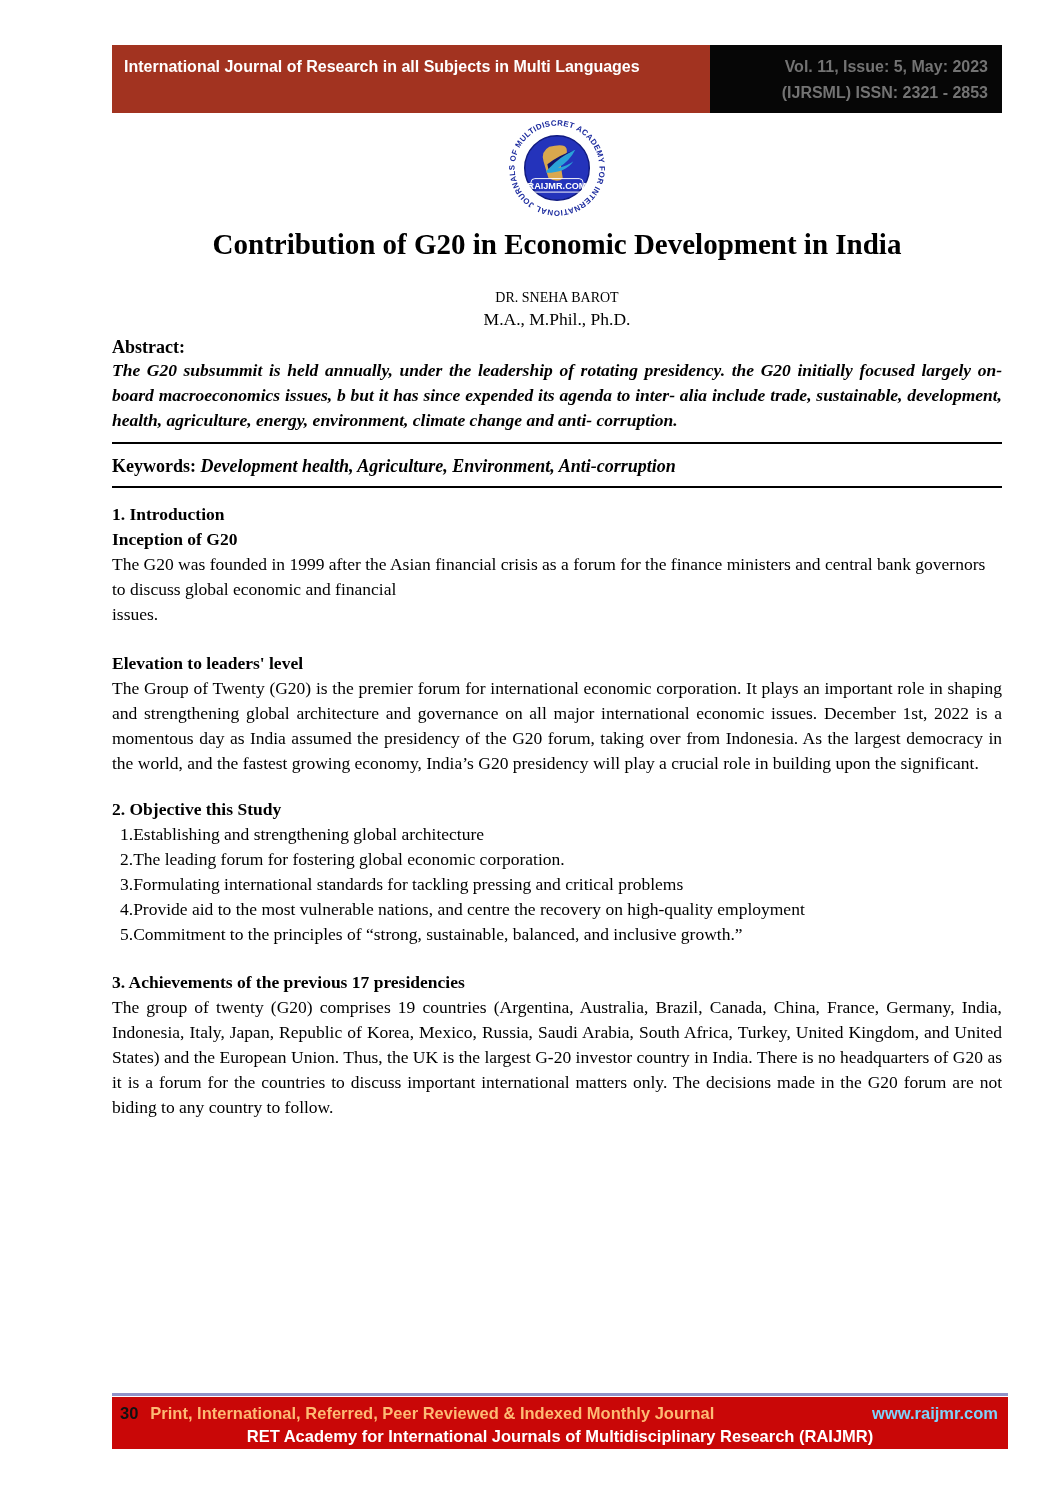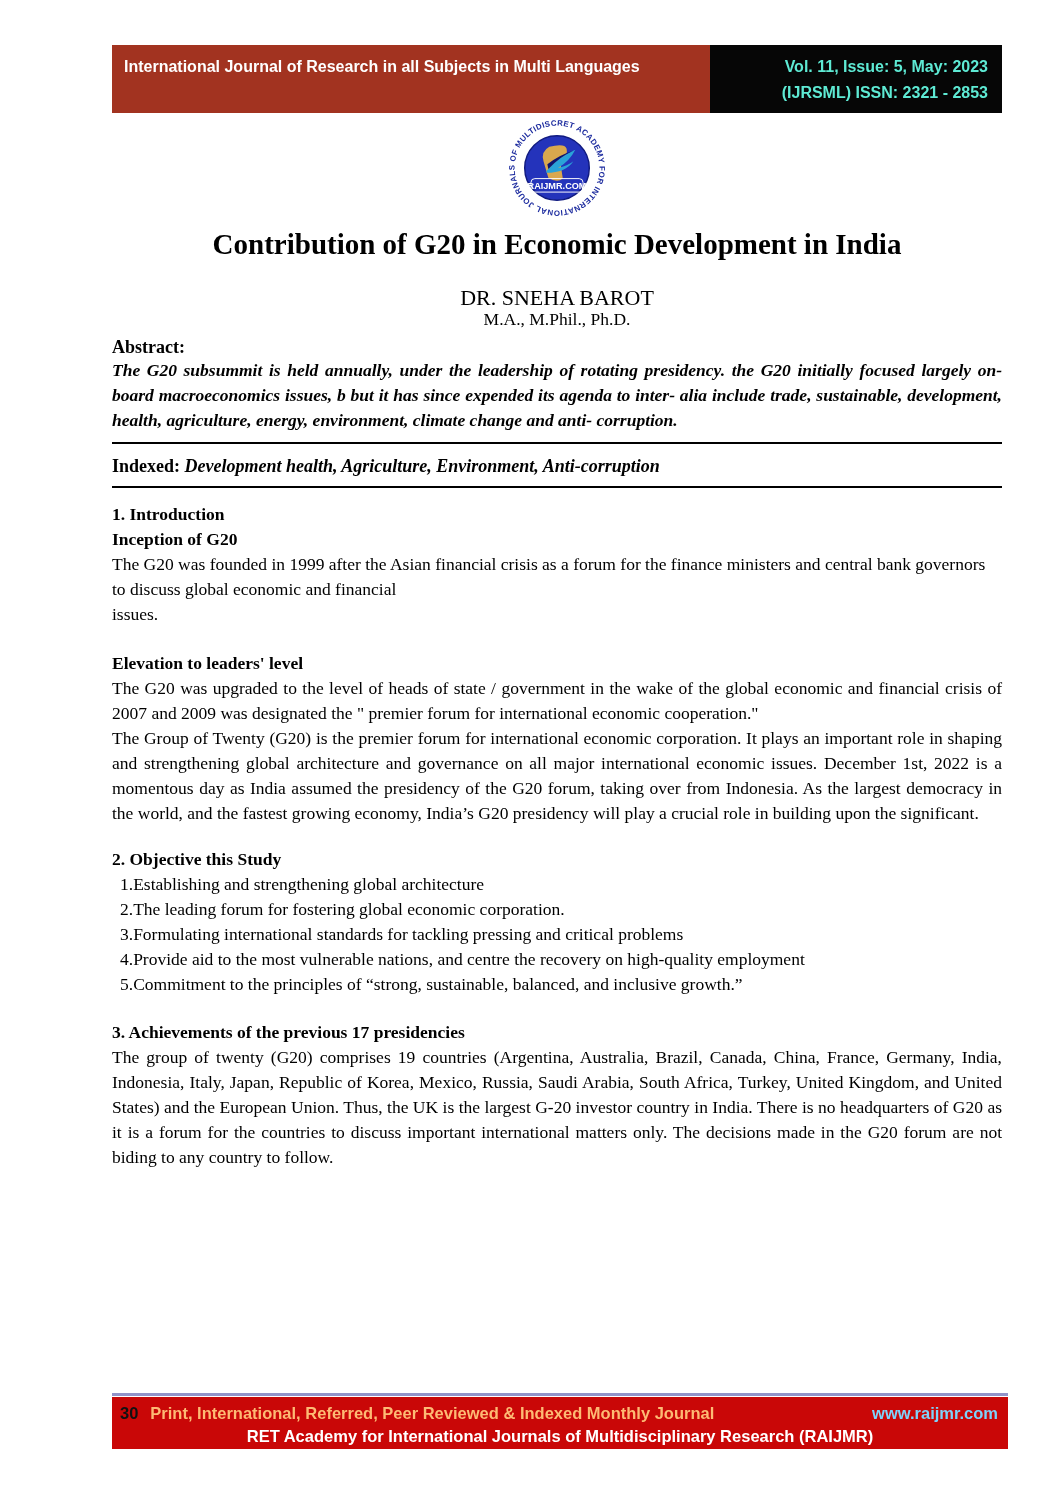--- a/index.html
+++ b/index.html
@@ -3,28 +3,28 @@
 <meta charset="utf-8">
 <style>
   html,body{margin:0;padding:0;background:#ffffff;}
   .page{position:relative;width:1058px;height:1497px;background:#ffffff;overflow:hidden;
         font-family:"Liberation Serif", serif;color:#000;}
   .content{margin-left:112px;width:890px;}
 
   
   .hdr{display:flex;margin-top:45px;height:68px;font-family:"Liberation Sans", sans-serif;font-weight:bold;}
   .hdr-left{width:598px;color:#fff;padding:9px 0 0 12px;box-sizing:border-box;font-size:16px;line-height:26px;}
-  .hdr-right{flex:1;color:#5eead4;text-align:right;padding:9px 14px 0 0;box-sizing:border-box;font-size:16px;line-height:26px;}
+  .hdr-right{flex:1;color:#737373;text-align:right;padding:9px 14px 0 0;box-sizing:border-box;font-size:16px;line-height:26px;}
 
   
   .logo-row{text-align:center;margin-top:2px;height:106px;}
   .logo-row svg{display:inline-block;}
 
   h1.title{margin:6px 0 0 0;text-align:center;font-size:29px;line-height:34px;font-weight:bold;}
-  .author{margin-top:26px;text-align:center;font-size:22px;line-height:22px;}
+  .author{margin-top:26px;text-align:center;font-size:14px;line-height:22px;}
   .credentials{text-align:center;font-size:17.5px;line-height:21px;}
 
   .abs-label{margin-top:6px;font-size:18px;line-height:22px;font-weight:bold;}
   .abs-text{font-size:17.5px;line-height:25px;font-weight:bold;font-style:italic;text-align:justify;}
 
   hr.rule{border:none;border-top:2.5px solid #000;margin:9px 0 0 0;}
   .kw-line{margin-top:11px;font-size:18px;line-height:22px;}
   .kw-label{font-weight:bold;font-style:normal;}
   .kw-text{font-weight:bold;font-style:italic;text-align:center;}
 
@@ -83,33 +83,32 @@
     <h1 class="title">Contribution of G20 in Economic Development in India</h1>
     <div class="author">DR. SNEHA BAROT</div>
     <div class="credentials">M.A., M.Phil., Ph.D.</div>
 
     <div class="abs-label">Abstract:</div>
     <div class="abs-text">The G20 subsummit is held annually, under the leadership of rotating presidency. the G20 initially focused largely on-board macroeconomics issues, b but it has since expended its agenda to inter- alia include trade, sustainable, development, health, agriculture, energy, environment, climate change and anti- corruption.</div>
 
     <hr class="rule">
 
     <div class="kw-line">
-      <span class="kw-label">Indexed:</span>
+      <span class="kw-label">Keywords:</span>
       <span class="kw-text">Development health, Agriculture, Environment, Anti-corruption</span>
     </div>
 
     <hr class="rule">
 
     <div class="h-sec" style="margin-top:14px">1. Introduction</div>
     <div class="h-sec">Inception of G20</div>
     <p class="para">The G20 was founded in 1999 after the Asian financial crisis as a forum for the finance ministers and central bank governors to discuss global economic and financial</p>
     <p class="para">issues.</p>
 
     <div class="h-sec mt-sec">Elevation to leaders' level</div>
-    <p class="para just">The G20 was upgraded to the level of heads of state / government in the wake of the global economic and financial crisis of 2007 and 2009 was designated the " premier forum for international economic cooperation."</p>
 
     <p class="para just mt-sec">The Group of Twenty (G20) is the premier forum for international economic corporation. It plays an important role in shaping and strengthening global architecture and governance on all major international economic issues. December 1st, 2022 is a momentous day as India assumed the presidency of the G20 forum, taking over from Indonesia. As the largest democracy in the world, and the fastest growing economy, India’s G20 presidency will play a crucial role in building upon the significant.</p>
 
     <div class="h-sec mt-head">2. Objective this Study</div>
     <div class="obj-item">1.Establishing and strengthening global architecture</div>
     <div class="obj-item">2.The leading forum for fostering global economic corporation.</div>
     <div class="obj-item">3.Formulating international standards for tackling pressing and critical problems</div>
     <div class="obj-item">4.Provide aid to the most vulnerable nations, and centre the recovery on high-quality employment</div>
     <div class="obj-item">5.Commitment to the principles of “strong, sustainable, balanced, and inclusive growth.”</div>
 

